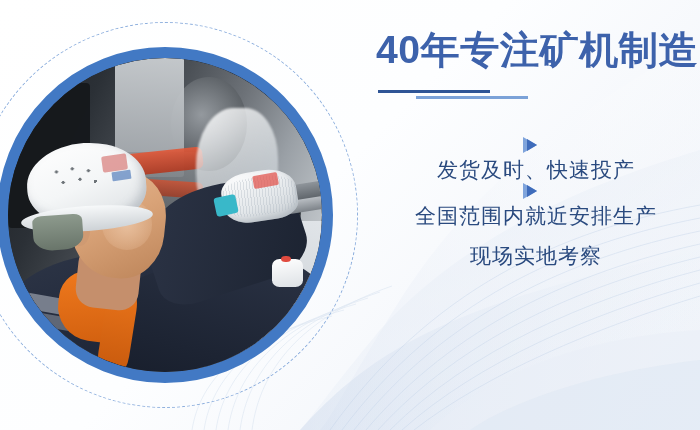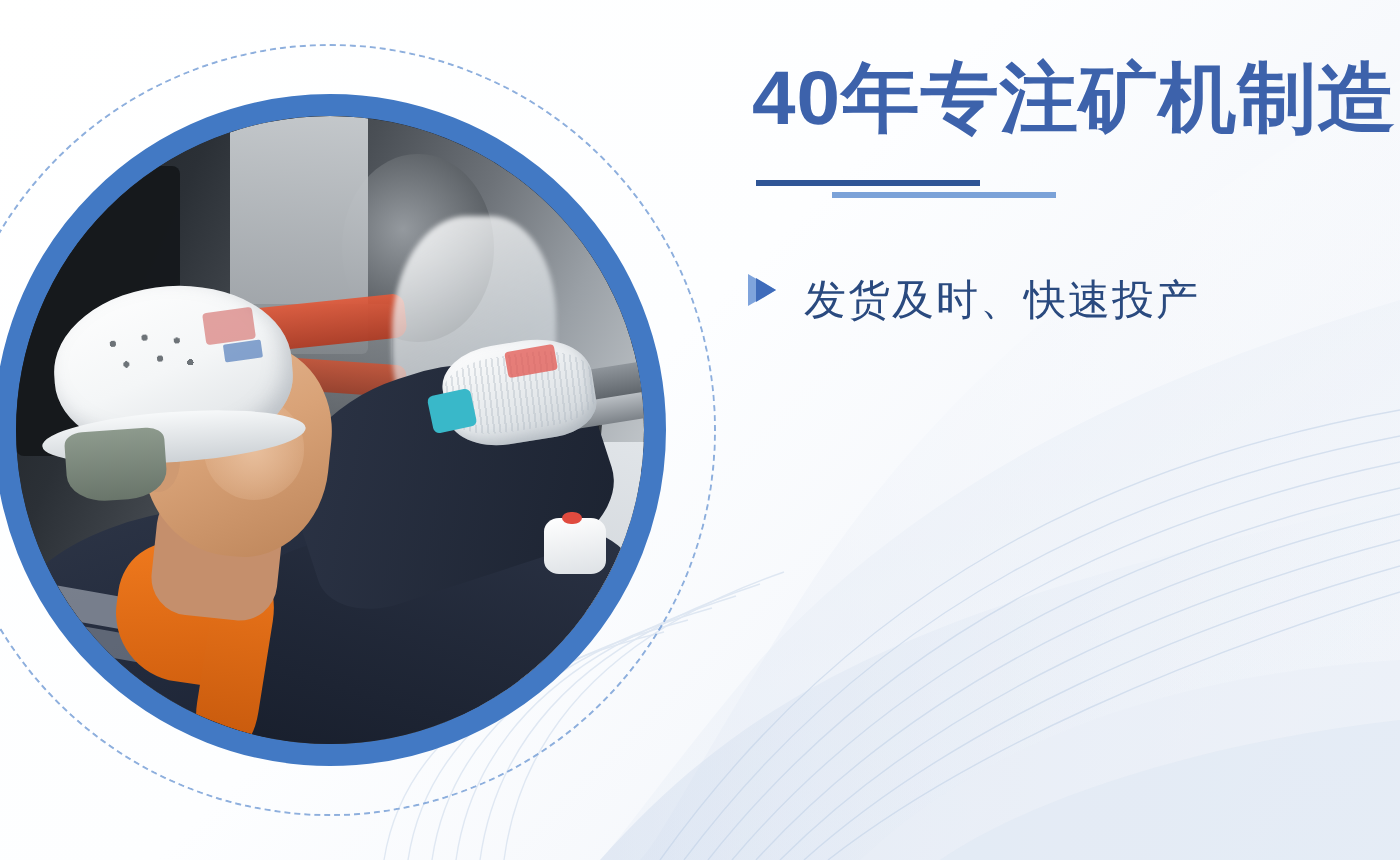--- a/index.html
+++ b/index.html
@@ -117,21 +117,21 @@
     font-size:38px;line-height:44px;font-weight:bold;
     color:#3d62ab;letter-spacing:0.5px;
     transform:scaleX(1.03);transform-origin:left center;
     white-space:nowrap;
   }
   #title-rule-dark{position:absolute;left:6px;top:90px;width:112px;height:3px;background:#2f5596;}
   #title-rule-light{position:absolute;left:44px;top:96px;width:112px;height:3px;background:#7ba2d8;}
 
   #bullets{position:absolute;left:0;top:136px;width:328px;}
   .bullet-row{position:relative;margin-bottom:6px;}
-  .bullet-line{display:flex;height:40px;}
+  .bullet-line{display:flex;align-items:center;height:40px;flex-direction:column;}
   .marker{
     width:20px;height:18px;margin-right:10px;flex:0 0 20px;
     position:relative;
   }
   .marker::before{
     content:"";position:absolute;left:2px;top:1px;
     width:0;height:0;border-left:14px solid #7fa4dc;
     border-top:8px solid transparent;border-bottom:8px solid transparent;
   }
   .marker::after{
@@ -247,17 +247,27 @@
 
     <div id="bullets">
 
       <div class="bullet-row">
         <div class="bullet-line">
           <span class="marker"></span>
           <span class="btext">发货及时、快速投产</span>
         </div>
       </div>
 
+      <div class="bullet-row">
+        <div class="bullet-line">
+          <span class="marker"></span>
+          <span class="btext">全国范围内就近安排生产</span>
+        </div>
+        <div class="bullet-line">
+          <span class="marker-spacer"></span>
+          <span class="btext">现场实地考察</span>
+        </div>
+      </div>
 
 
     </div>
   </div>
 </div>
 
 </body></html>

